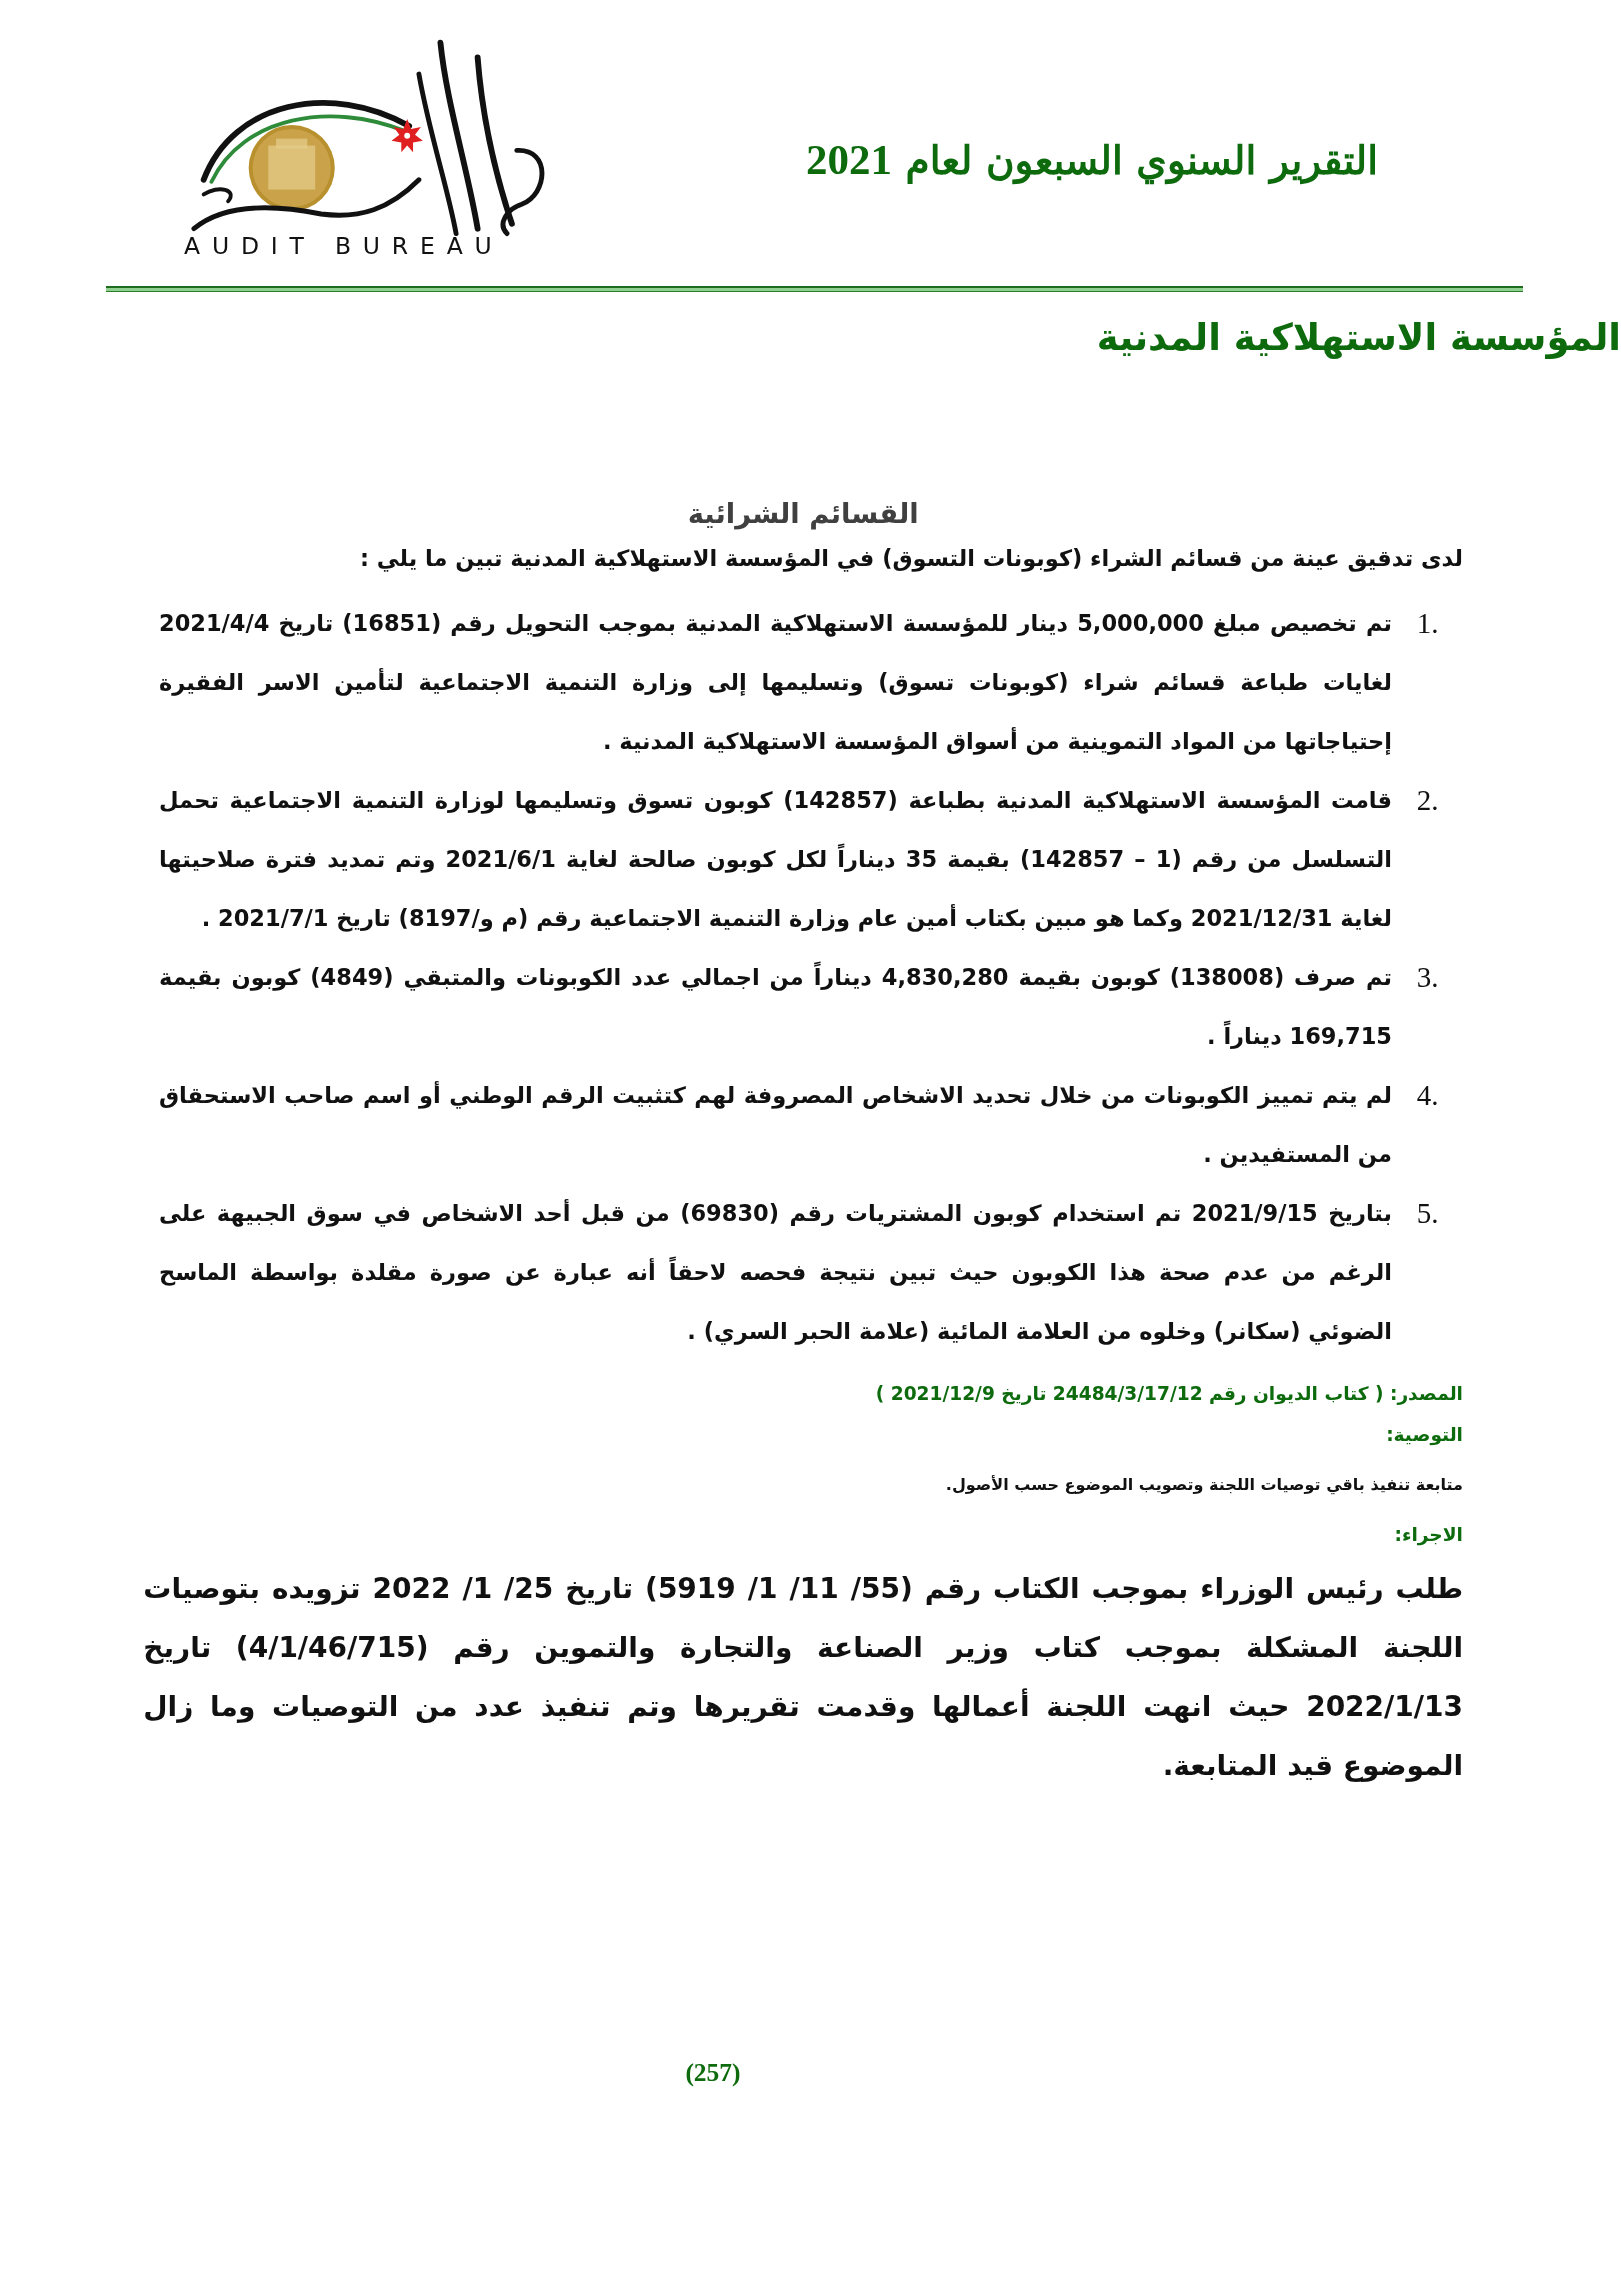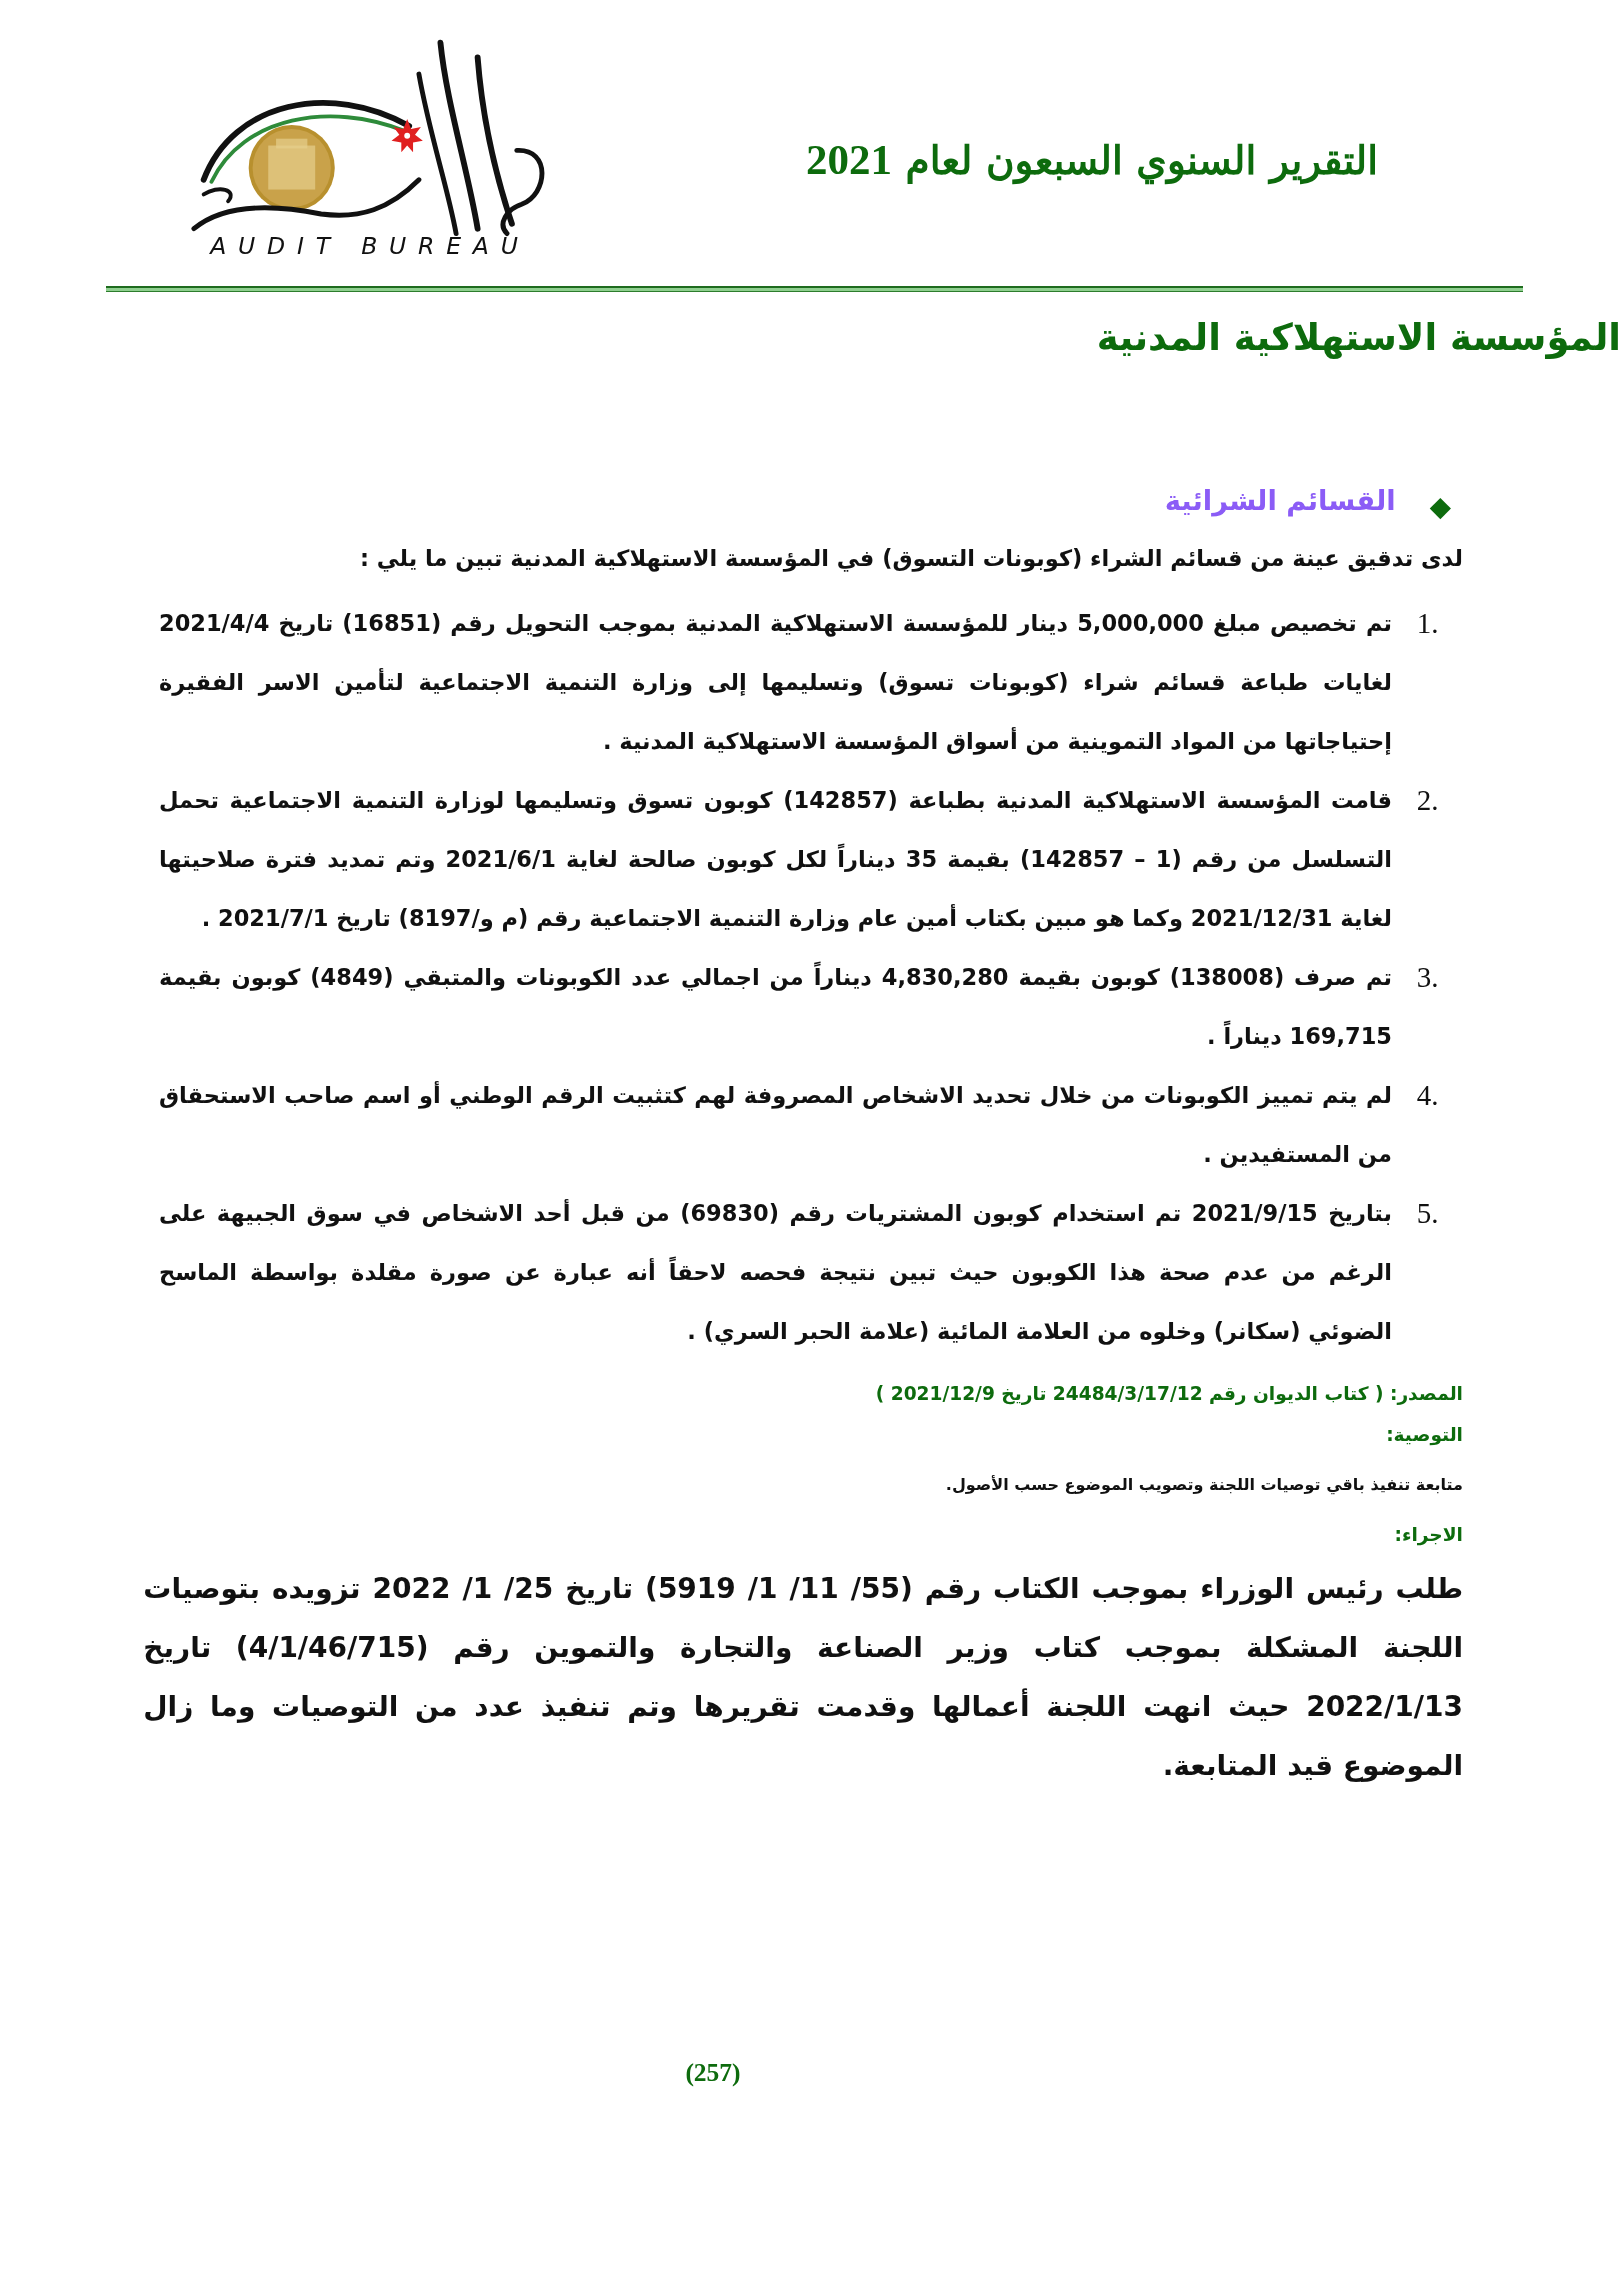--- a/index.html
+++ b/index.html
@@ -7,21 +7,21 @@
     body { position: relative; font-family: "DejaVu Sans", sans-serif; color: #000; overflow: hidden; }
 
     .page { position: absolute; left: 0; top: 0; width: 1621px; height: 2293px; }
 
     
     .logo { position: absolute; left: 184px; top: 33px; width: 372px; height: 227px; }
     .logo svg { width: 100%; height: 100%; }
     .logo-caption {
       position: absolute; left: 0; bottom: 0; width: 100%;
       font-family: "DejaVu Sans", sans-serif; font-size: 23.5px; letter-spacing: 11.8px;
-      color: #111; text-align: center; font-weight: normal; font-style: italic;
+      color: #111; text-align: left; font-weight: normal;
     }
     .header-title {
       position: absolute; top: 135px; right: 243px;
       direction: rtl; font-family: "DejaVu Serif", serif;
       font-size: 39px; font-weight: bold; color: #0d6b0d; white-space: nowrap;
     }
     .header-title .year { font-family: "Liberation Serif", serif; font-size: 43px; font-weight: bold; }
     .header-rule { position: absolute; left: 106px; top: 286px; width: 1417px; height: 6.9px; }
     .header-rule .dark { height: 2px; background: #1e6b1e; }
     .header-rule .light { height: 2.9px; background: #8fcf8f; }
@@ -33,22 +33,22 @@
       direction: rtl; font-family: "DejaVu Sans", sans-serif; font-weight: bold;
       font-size: 37px; color: #0d6b0d;
     }
 
     
     .content {
       position: absolute; top: 461px; left: 159px; width: 1304px; direction: rtl;
       font-family: "DejaVu Sans", sans-serif; font-weight: bold; font-size: 22.5px; color: #111;
     }
     .subheading {
-      display: flex; align-items: flex-end; gap: 37px; margin-right: 15.7px;
-      color: #8b5cf6; font-size: 27.4px; height: 55px;
+      display: flex; align-items: center; gap: 37px; margin-right: 15.7px;
+      color: #404040; font-size: 27.4px; height: 55px; flex-direction: column;
     }
     .diamond { width: 14.7px; height: 14.7px; background: #0d6b0d; transform: rotate(45deg); display: inline-block; }
     .intro { line-height: 57px; margin-top: 13.7px; text-align: justify; text-align-last: right; }
 
     .items { list-style: none; margin-top: 7.8px; }
     .item { display: flex; align-items: flex-start; }
     .item-num {
       width: 71px; flex: 0 0 71px; font-family: "Liberation Serif", serif; font-weight: normal;
       font-size: 29px; line-height: 59px; text-align: center; direction: ltr;
     }

